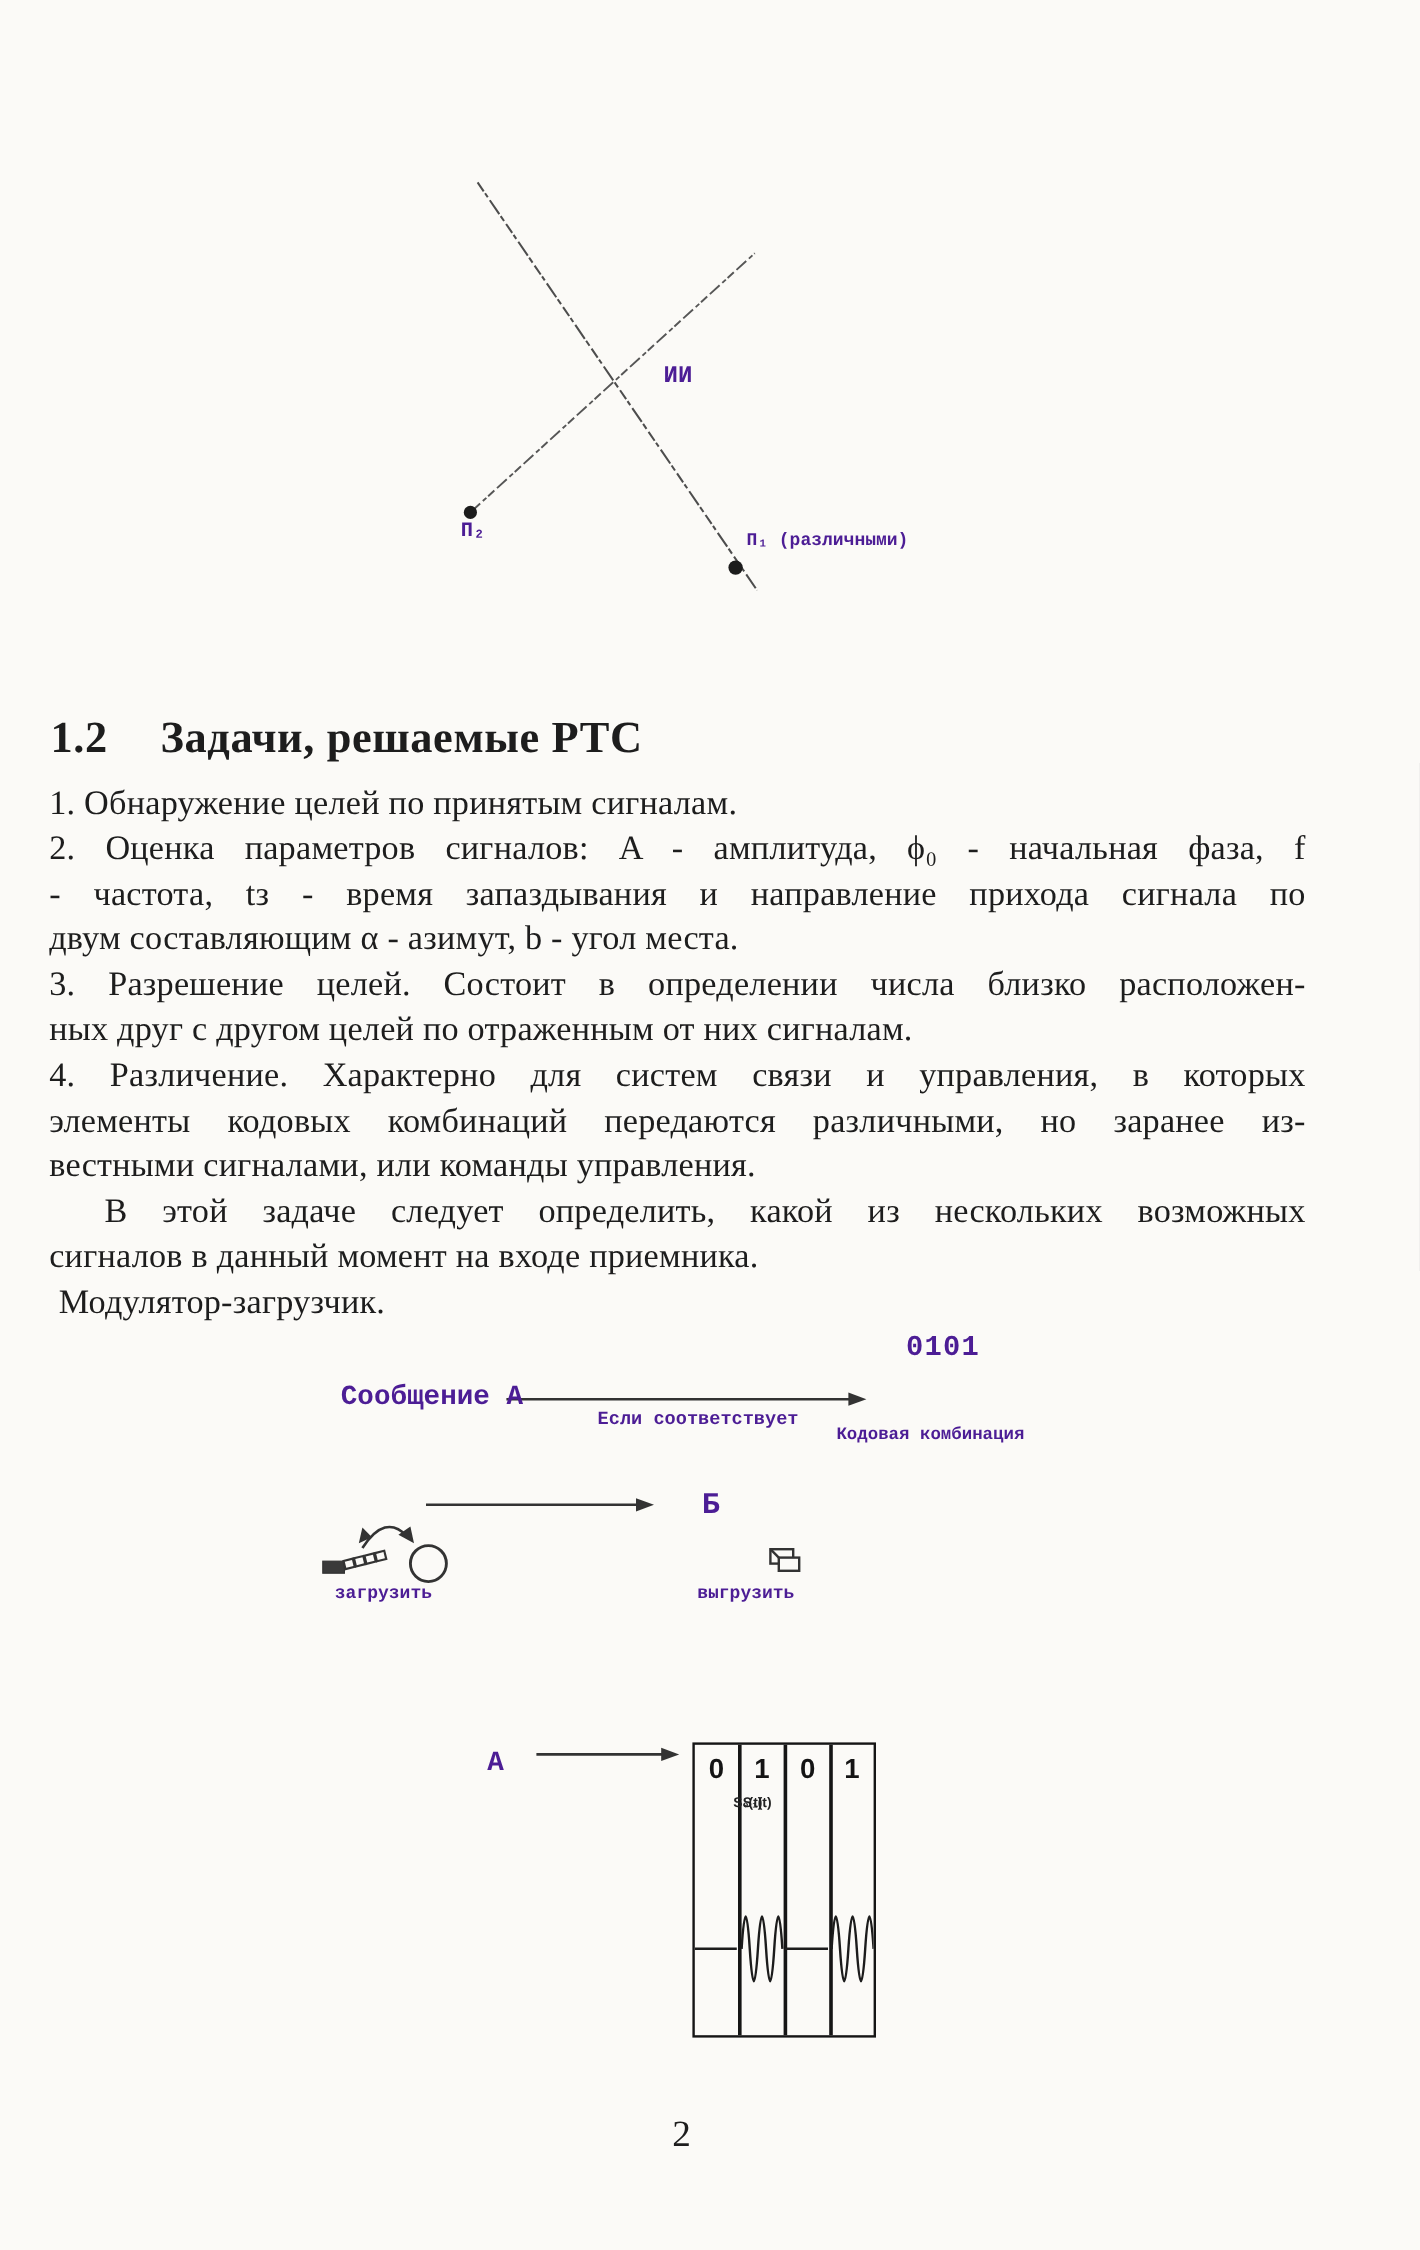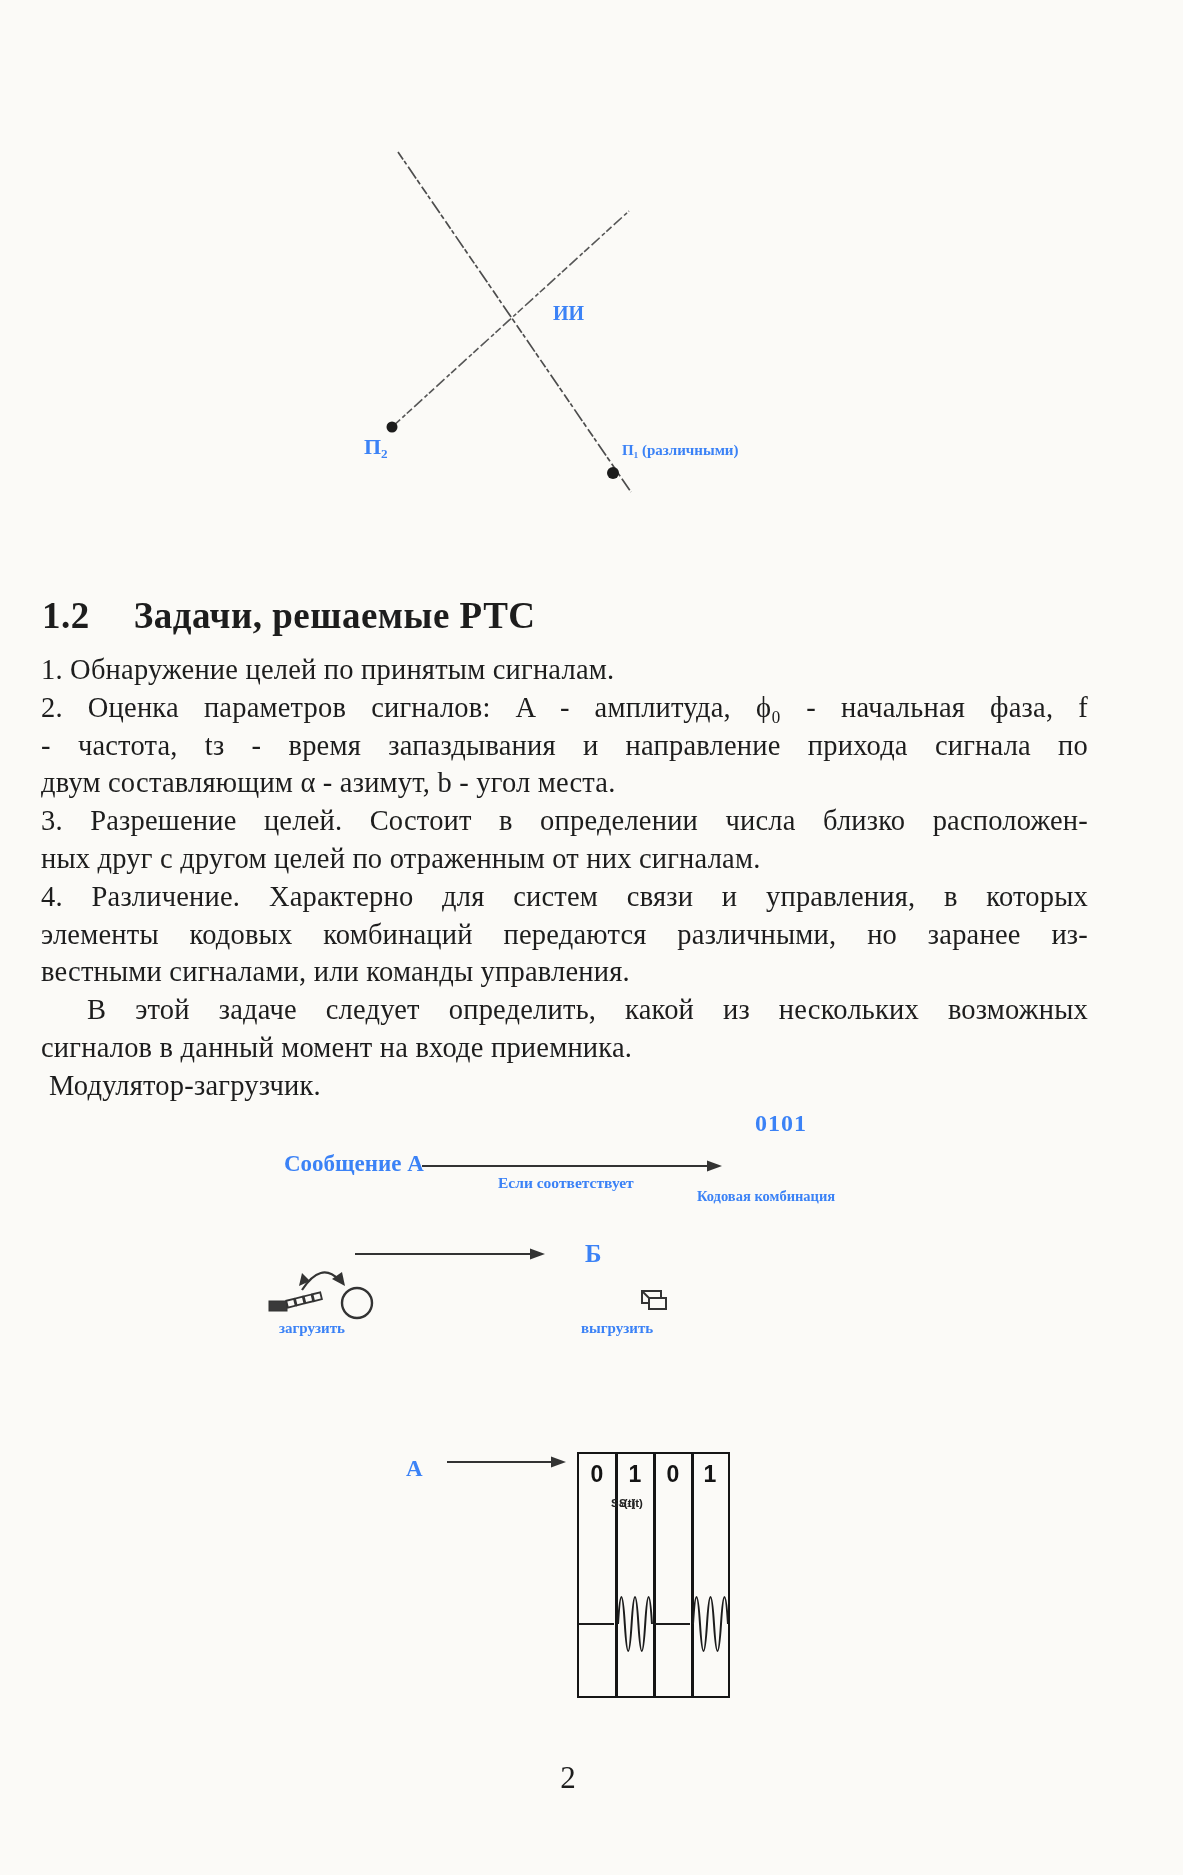--- a/index.html
+++ b/index.html
@@ -19,22 +19,22 @@
 
   
   .body-text { position:absolute; left:41px; top:651px; width:1047px; font-size:28.5px; }
   .body-text .line { height:37.8px; line-height:37.8px; letter-spacing:0.2px; }
   .body-text .just { text-align:justify; text-align-last:justify; }
   .body-text .indent { text-indent:46px; }
   .body-text .shift { padding-left:8px; }
 
   
   .dlabel {
-    position:absolute; font-family:Liberation Serif, serif;
-    font-weight:bold; color:#3b82f6; white-space:nowrap;
+    position:absolute; font-family:Liberation Mono, monospace;
+    font-weight:bold; color:#4c1d95; white-space:nowrap;
   }
 
   
   .demod-heading { position:absolute; left:55px; top:1386px; font-size:29px; letter-spacing:0.3px; }
 
   
   .demod-table {
     position:absolute; left:577px; top:1452px; width:153px; height:246px;
     border:2.5px solid #151515; box-sizing:border-box; background:#fbfaf7;
   }
@@ -55,21 +55,21 @@
 
 <div class="page">
 
   <svg class="abs" style="left:370px; top:140px;" width="380" height="370">
     <line x1="28" y1="12" x2="261" y2="352" stroke="#4d4d4d" stroke-width="1.7" stroke-dasharray="9 2 4 3 14 2 5 3"></line>
     <line x1="22" y1="287" x2="259" y2="71" stroke="#565656" stroke-width="1.6" stroke-dasharray="11 3 4 2 7 3"></line>
     <circle cx="22" cy="287" r="5.5" fill="#1c1c1c"></circle>
     <circle cx="243" cy="333" r="6" fill="#1c1c1c"></circle>
   </svg>
   <span class="dlabel" style="left:553px; top:302px; font-size:20px;">ИИ</span>
-  <span class="dlabel" style="left:364px; top:434px; font-size:22px;">П₂</span>
+  <span class="dlabel" style="left:384px; top:434px; font-size:17px;">П₂</span>
   <span class="dlabel" style="left:622px; top:442px; font-size:15px;">П₁ (различными)</span>
 
   <div class="section-heading">
     <span>1.2</span>
     <span>Задачи, решаемые РТС</span>
   </div>
 
   <div class="body-text">
     <div class="line">1. Обнаружение целей по принятым сигналам.</div>
     <div class="line just">2. Оценка параметров сигналов: A - амплитуда, ϕ₀ - начальная фаза, f</div>

